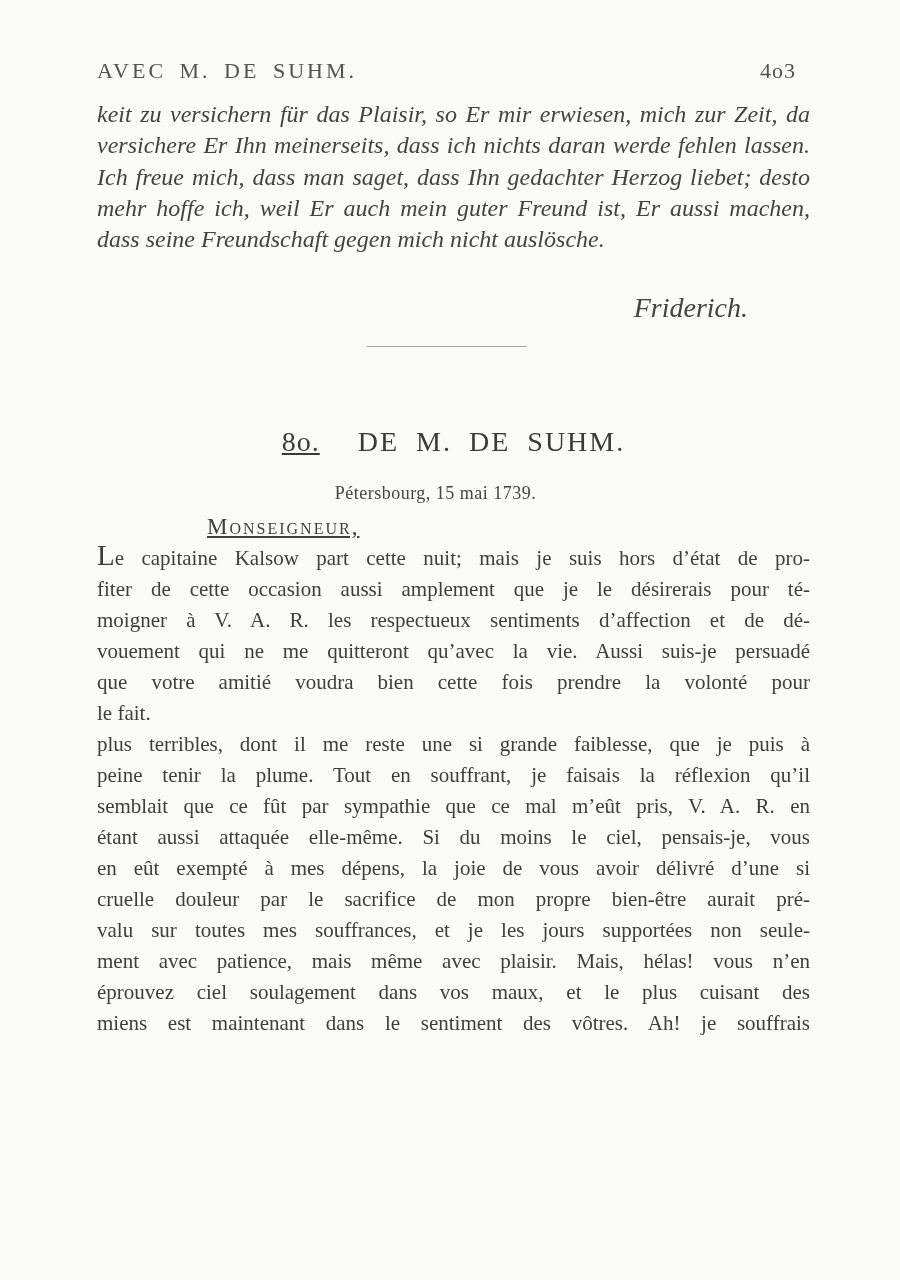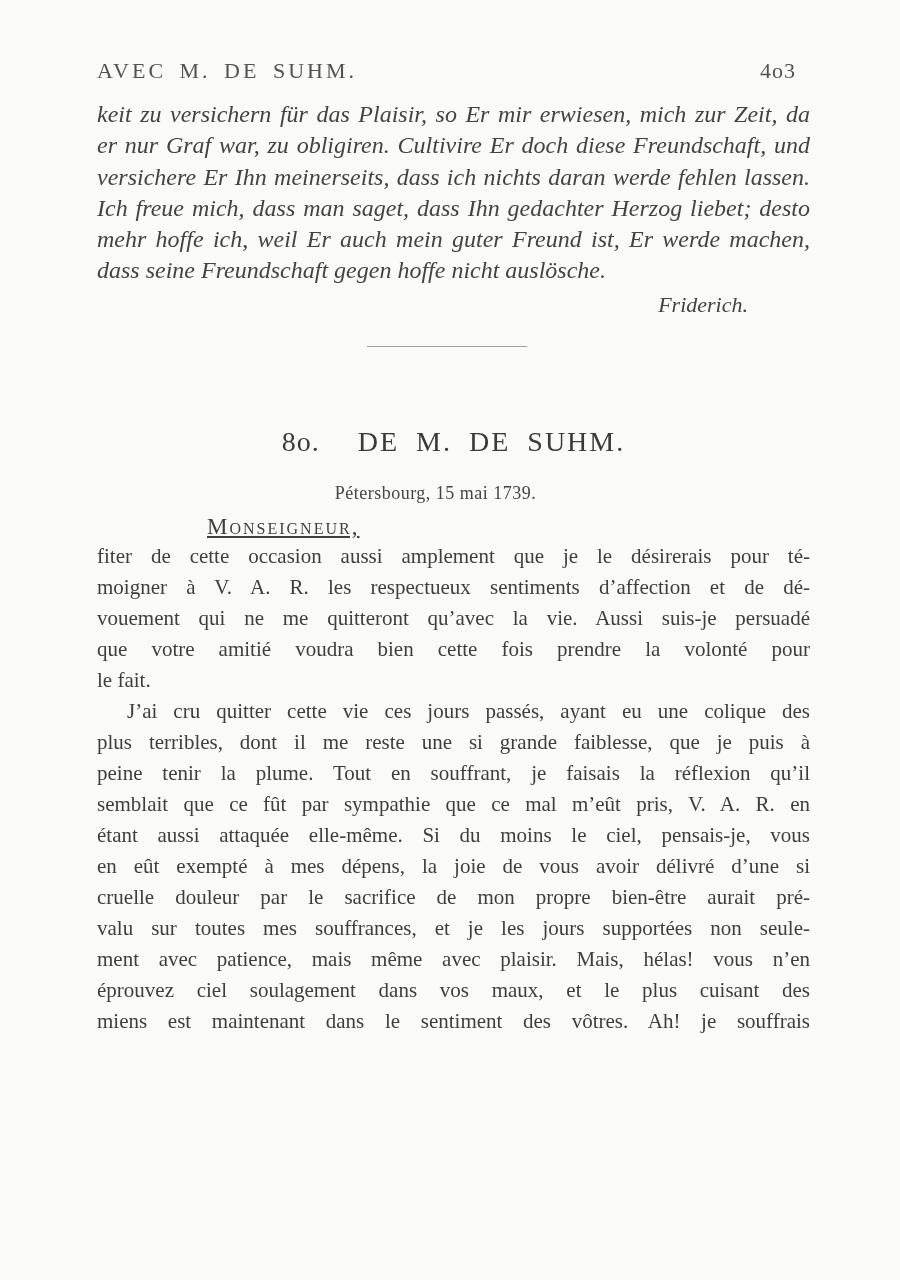--- a/index.html
+++ b/index.html
@@ -28,33 +28,33 @@
   
   .carryover{
     position:absolute;top:99px;left:97px;width:713px;
     font-style:italic;font-size:24px;line-height:31.3px;color:#454340;
   }
   .line{white-space:normal;}
   .j{text-align:justify;text-align-last:justify;}
   .signature{
     position:absolute;top:292px;left:97px;width:713px;
     box-sizing:border-box;padding-right:62px;
-    text-align:right;font-style:italic;font-size:22px;color:#454340;
+    text-align:right;font-style:italic;font-size:28px;color:#454340;
   }
   .divider{
     position:absolute;top:346px;left:367px;width:160px;height:0;
     border-top:1.5px solid #a3a29e;
   }
   
   .letter-heading{
     position:absolute;top:426px;left:97px;width:713px;
     text-align:center;font-size:28px;color:#3b3a37;
     letter-spacing:2px;
   }
-  .lh-number{margin-right:38px;letter-spacing:1px;}
+  .lh-number{margin-right:38px;letter-spacing:1px;text-decoration:underline;}
   .lh-title{word-spacing:8px;}
   .dateline{
     position:absolute;top:483px;left:97px;width:713px;
     box-sizing:border-box;padding-right:36px;
     text-align:center;font-size:18px;color:#47453f;
     letter-spacing:0.5px;
   }
   .salutation{
     position:absolute;top:514px;left:207px;
     font-variant:small-caps;font-size:23px;letter-spacing:2px;color:#413f3b;text-decoration:underline;
@@ -73,49 +73,48 @@
 
 <div class="sheet">
 
   <div class="running-head">
     <span class="rh-title">AVEC M. DE SUHM.</span>
     <span class="rh-folio">4o3</span>
   </div>
 
   <div class="carryover">
     <div class="line j">keit zu versichern für das Plaisir, so Er mir erwiesen, mich zur Zeit, da</div>
-    <div class="line j">er nur Graf war, zu obligiren. Cultivire Er doch diese Freundschaft, und</div>
     <div class="line j">versichere Er Ihn meinerseits, dass ich nichts daran werde fehlen lassen.</div>
     <div class="line j">Ich freue mich, dass man saget, dass Ihn gedachter Herzog liebet; desto</div>
-    <div class="line j">mehr hoffe ich, weil Er auch mein guter Freund ist, Er werde machen,</div>
-    <div class="line">dass seine Freundschaft gegen hoffe nicht auslösche.</div>
+    <div class="line j">mehr hoffe ich, weil Er auch mein guter Freund ist, Er aussi machen,</div>
+    <div class="line">dass seine Freundschaft gegen mich nicht auslösche.</div>
   </div>
 
   <div class="signature">Friderich.</div>
 
   <div class="divider"></div>
 
   <div class="letter-heading">
     <span class="lh-number">8o.</span><span class="lh-title">DE M. DE SUHM.</span>
   </div>
 
   <div class="dateline">Pétersbourg, 15 mai 1739.</div>
 
   <div class="salutation">Monseigneur,</div>
 
   <div class="body-text">
     <div class="para">
+      <div class="line j"><span class="initial">L</span><span>e capitaine Kalsow part cette nuit; mais je suis hors d’état de pro-</span></div>
       <div class="line j">fiter de cette occasion aussi amplement que je le désirerais pour té-</div>
       <div class="line j">moigner à V. A. R. les respectueux sentiments d’affection et de dé-</div>
       <div class="line j">vouement qui ne me quitteront qu’avec la vie. Aussi suis-je persuadé</div>
       <div class="line j">que votre amitié voudra bien cette fois prendre la volonté pour</div>
       <div class="line">le fait.</div>
     </div>
     <div class="para">
-      <div class="line j indent">J’ai cru quitter cette vie ces jours passés, ayant eu une colique des</div>
       <div class="line j">plus terribles, dont il me reste une si grande faiblesse, que je puis à</div>
       <div class="line j">peine tenir la plume. Tout en souffrant, je faisais la réflexion qu’il</div>
       <div class="line j">semblait que ce fût par sympathie que ce mal m’eût pris, V. A. R. en</div>
       <div class="line j">étant aussi attaquée elle-même. Si du moins le ciel, pensais-je, vous</div>
       <div class="line j">en eût exempté à mes dépens, la joie de vous avoir délivré d’une si</div>
       <div class="line j">cruelle douleur par le sacrifice de mon propre bien-être aurait pré-</div>
       <div class="line j">valu sur toutes mes souffrances, et je les jours supportées non seule-</div>
       <div class="line j">ment avec patience, mais même avec plaisir. Mais, hélas! vous n’en</div>
       <div class="line j">éprouvez ciel soulagement dans vos maux, et le plus cuisant des</div>
       <div class="line j">miens est maintenant dans le sentiment des vôtres. Ah! je souffrais</div>

